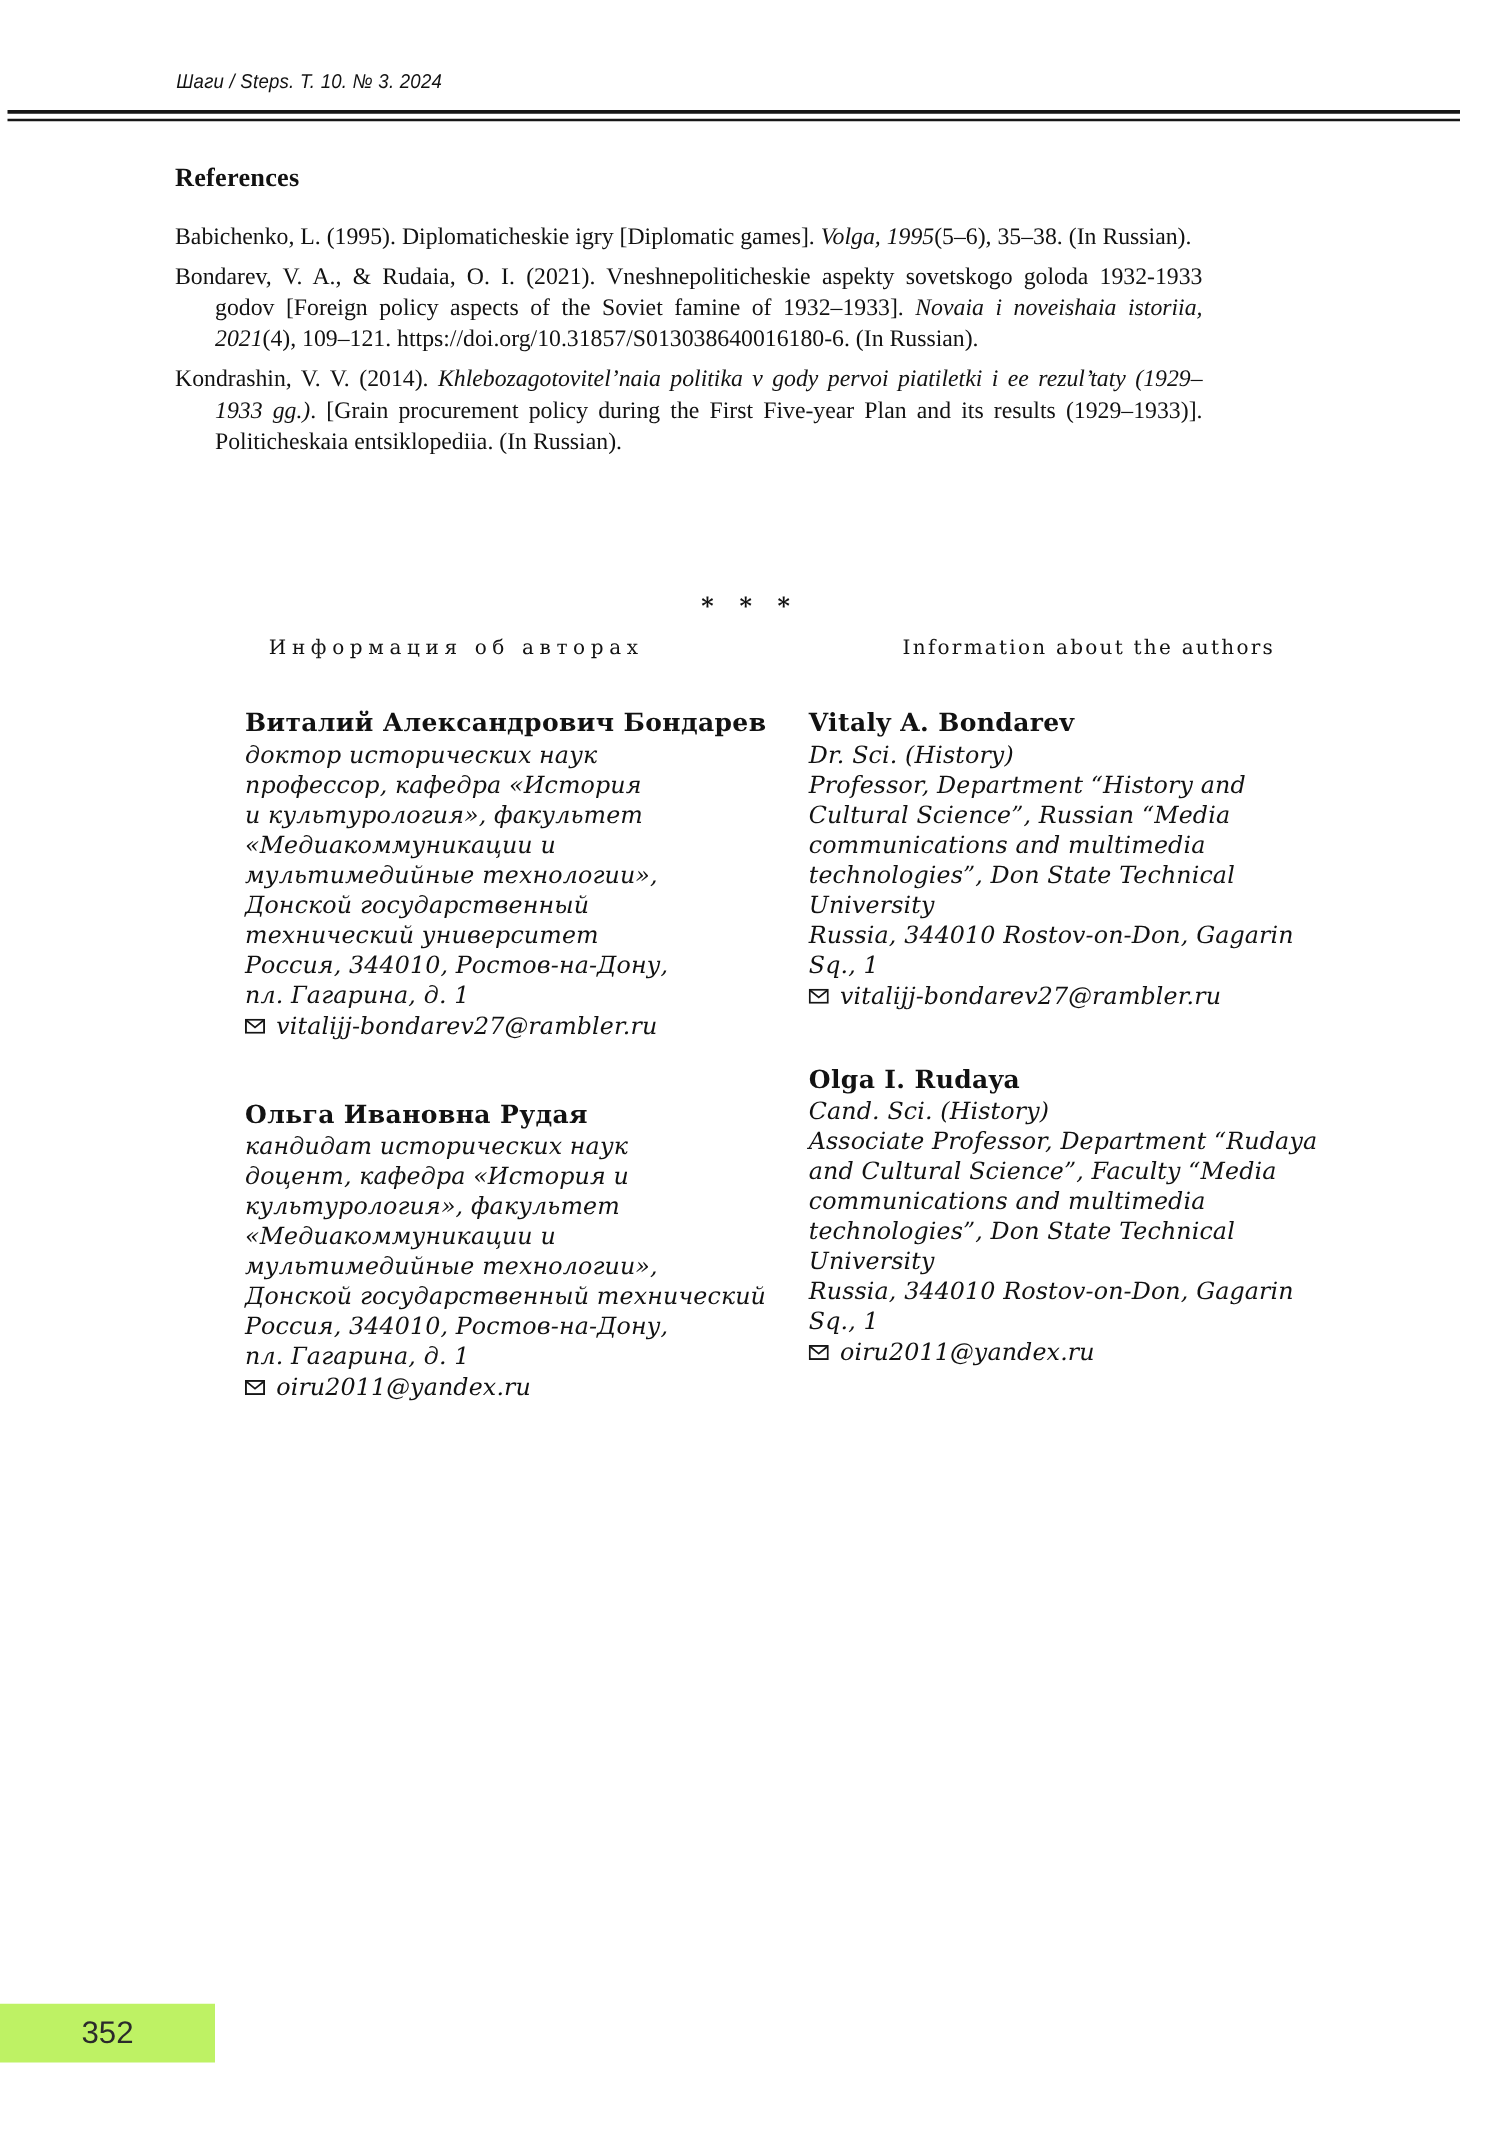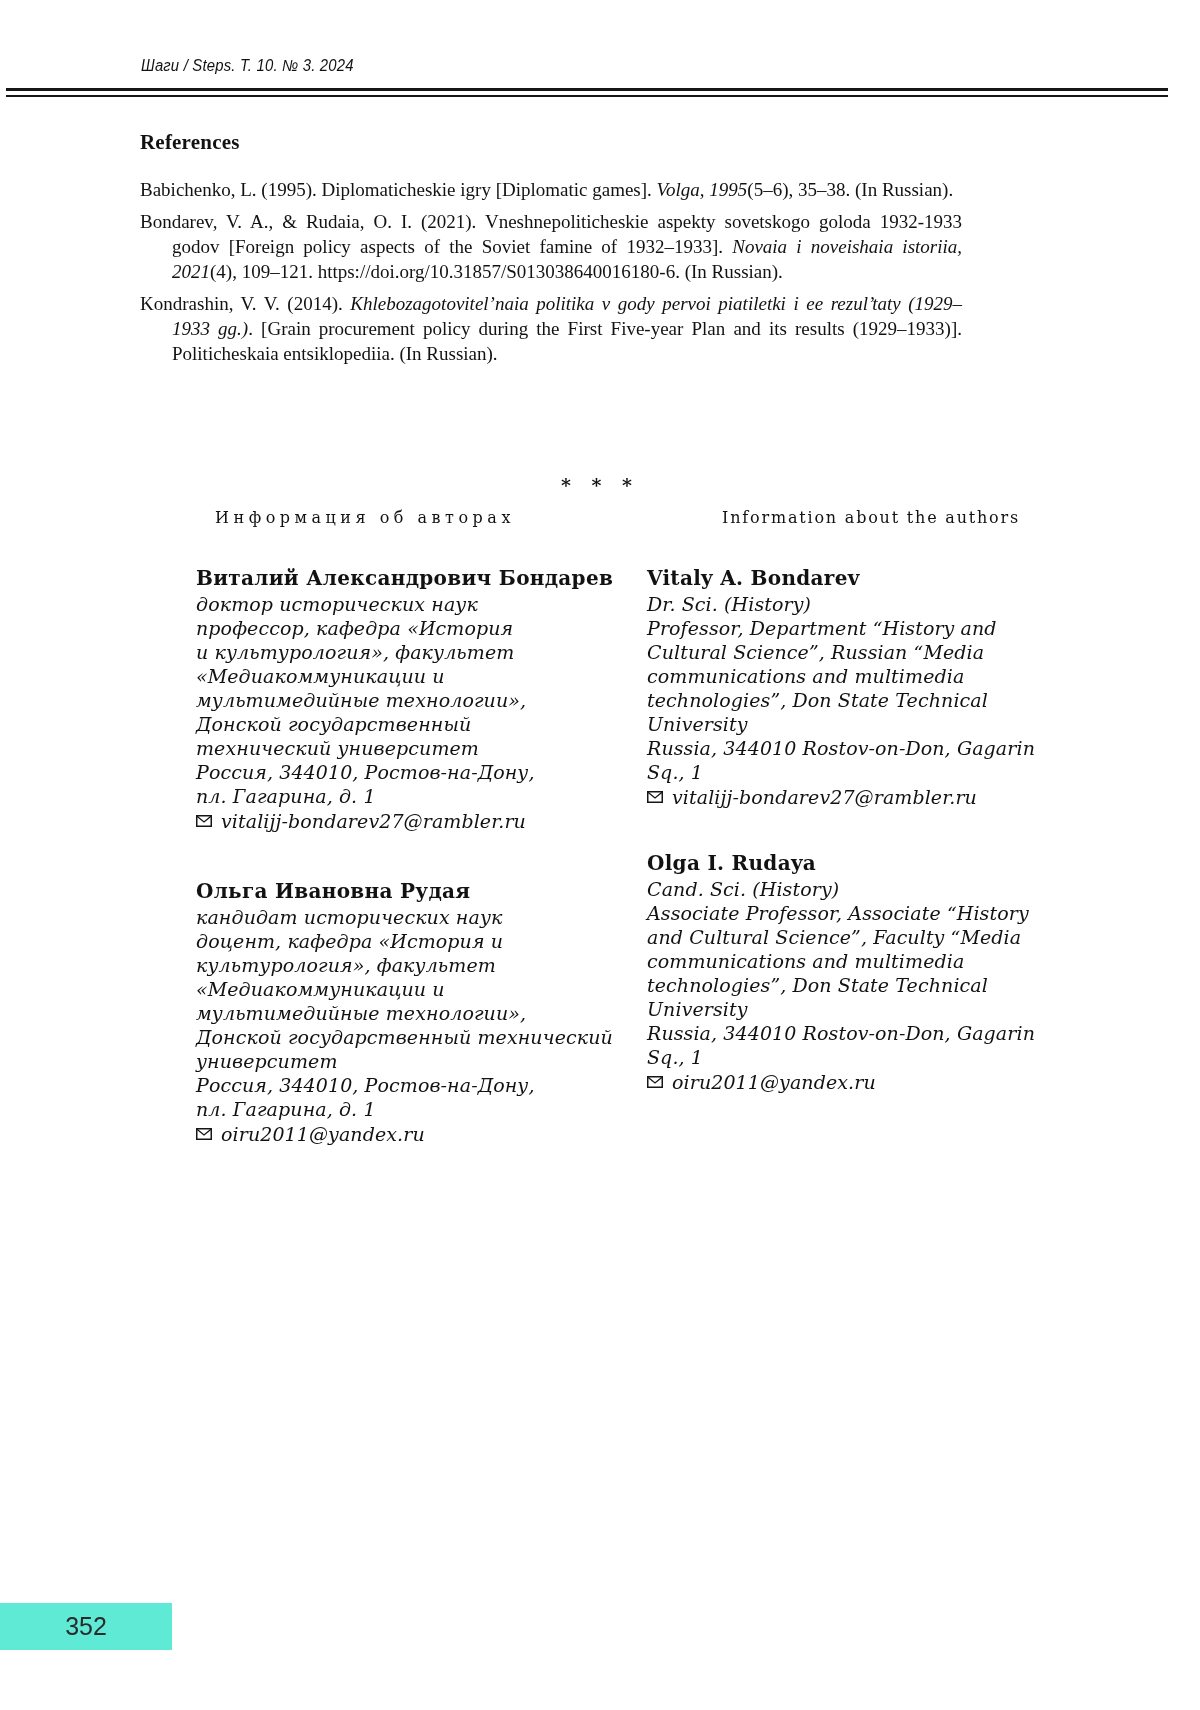--- a/index.html
+++ b/index.html
@@ -63,21 +63,21 @@
   .author-ru-2 { left:166px; top:878px; }
   .author-en-2 { left:617px; top:850px; width:440px; }
 
   .email-line { display:flex; align-items:center; gap:9px; margin-top:1px; }
   .env { display:inline-flex; flex:0 0 auto; }
   .env svg { display:block; }
 
   
   .page-num-box {
     position:absolute; left:0; top:1603px; width:172px; height:47px;
-    background:#5eead4;
+    background:#bef264;
     display:flex; align-items:center; justify-content:center;
   }
   .page-num {
     font-family:"Liberation Sans", sans-serif;
     font-size:25px; color:#2b2b2b;
   }
 </style>
 </head>
 <body>
 
@@ -146,40 +146,39 @@
 
 <div class="author author-ru-2">
   <div class="name">Ольга Ивановна Рудая</div>
   <div class="lines">
       <div>кандидат исторических наук</div>
       <div>доцент, кафедра «История и</div>
       <div>культурология», факультет</div>
       <div>«Медиакоммуникации и</div>
       <div>мультимедийные технологии»,</div>
       <div>Донской государственный технический</div>
-      <div>университет</div>
       <div>Россия, 344010, Ростов-на-Дону,</div>
       <div>пл. Гагарина, д. 1</div>
     </div>
   <div class="email-line">
     <span class="env">
       <svg width="16" height="12" viewBox="0 0 16 12">
           <rect x="0.75" y="0.75" width="14.5" height="10.5" fill="none" stroke="#161616" stroke-width="1.5"></rect>
           <path d="M1 1.2 L8 7 L15 1.2" fill="none" stroke="#161616" stroke-width="1.3"></path>
         </svg>
     </span>
     <span class="email">oiru2011@yandex.ru</span>
   </div>
 </div>
 
 <div class="author author-en-2">
   <div class="name">Olga I. Rudaya</div>
   <div class="lines">
       <div>Cand. Sci. (History)</div>
-      <div>Associate Professor, Associate “History</div>
+      <div>Associate Professor, Department “Rudaya</div>
       <div>and Cultural Science”, Faculty “Media</div>
       <div>communications and multimedia</div>
       <div>technologies”, Don State Technical</div>
       <div>University</div>
       <div>Russia, 344010 Rostov-on-Don, Gagarin</div>
       <div>Sq., 1</div>
     </div>
   <div class="email-line">
     <span class="env">
       <svg width="16" height="12" viewBox="0 0 16 12">

